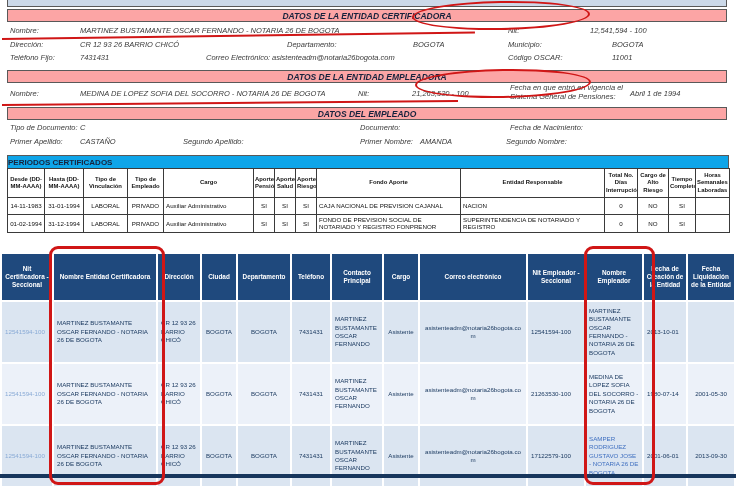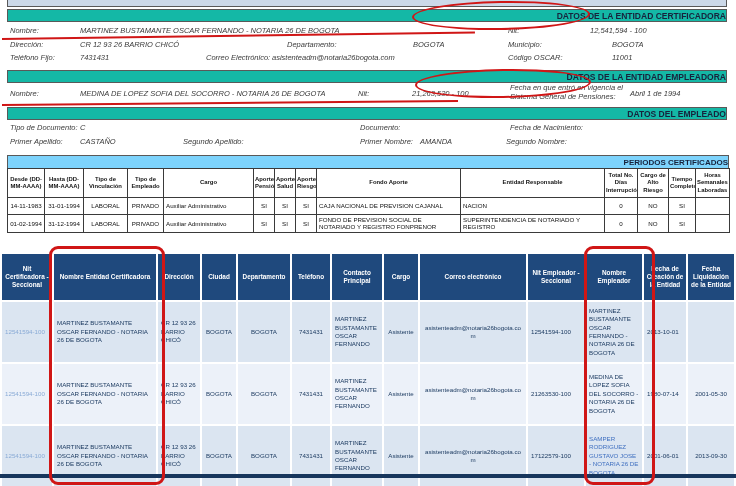--- a/index.html
+++ b/index.html
@@ -2,33 +2,33 @@
 <html><head>
 <meta charset="utf-8">
 <title>Certificación</title>
 <style>
   html,body{margin:0;padding:0;}
   body{width:736px;height:486px;position:relative;background:#ffffff;
        font-family:"Liberation Sans","DejaVu Sans",sans-serif;overflow:hidden;}
 
   
   .bar{position:absolute;left:7px;width:720px;height:13px;line-height:13px;
-       background:#14b8a6;border:1px solid #595959;box-sizing:border-box;
-       text-align:right;font-weight:bold;font-size:8.5px;color:#17233d;}
+       background:#fca5a5;border:1px solid #595959;box-sizing:border-box;
+       text-align:center;font-weight:bold;font-size:8.5px;color:#17233d;font-style:italic;}
   .top-strip{position:absolute;left:7px;top:-6px;width:718px;height:11px;
        background:#ccd9e9;border:1px solid #595959;}
 
   
   .t{position:absolute;font-size:7.5px;color:#3a3a3a;white-space:nowrap;line-height:1.15;font-style:italic;}
   .wrap{white-space:normal;}
 
   
   .periodos{position:absolute;left:7px;top:155px;width:722px;}
-  .p-title{background:#7dd3fc;border:1px solid #595959;border-bottom:none;
-       box-sizing:border-box;text-align:right;font-weight:bold;font-size:8px;
+  .p-title{background:#0ea5e9;border:1px solid #595959;border-bottom:none;
+       box-sizing:border-box;text-align:left;font-weight:bold;font-size:8px;
        height:13px;line-height:13px;color:#17233d;}
   .periodos table{width:100%;border-collapse:collapse;table-layout:fixed;}
   .periodos th{font-size:5.9px;font-weight:bold;text-align:center;
        border:1px solid #3a3a3a;padding:1px;color:#111;height:26px;line-height:1.2;
        overflow:hidden;background:#fff;}
   .periodos td{font-size:6.2px;border:1px solid #3a3a3a;padding:1px 2px;color:#111;
        height:14px;text-align:center;line-height:1.2;overflow:hidden;}
   .periodos td.l{text-align:left;}
 
   

